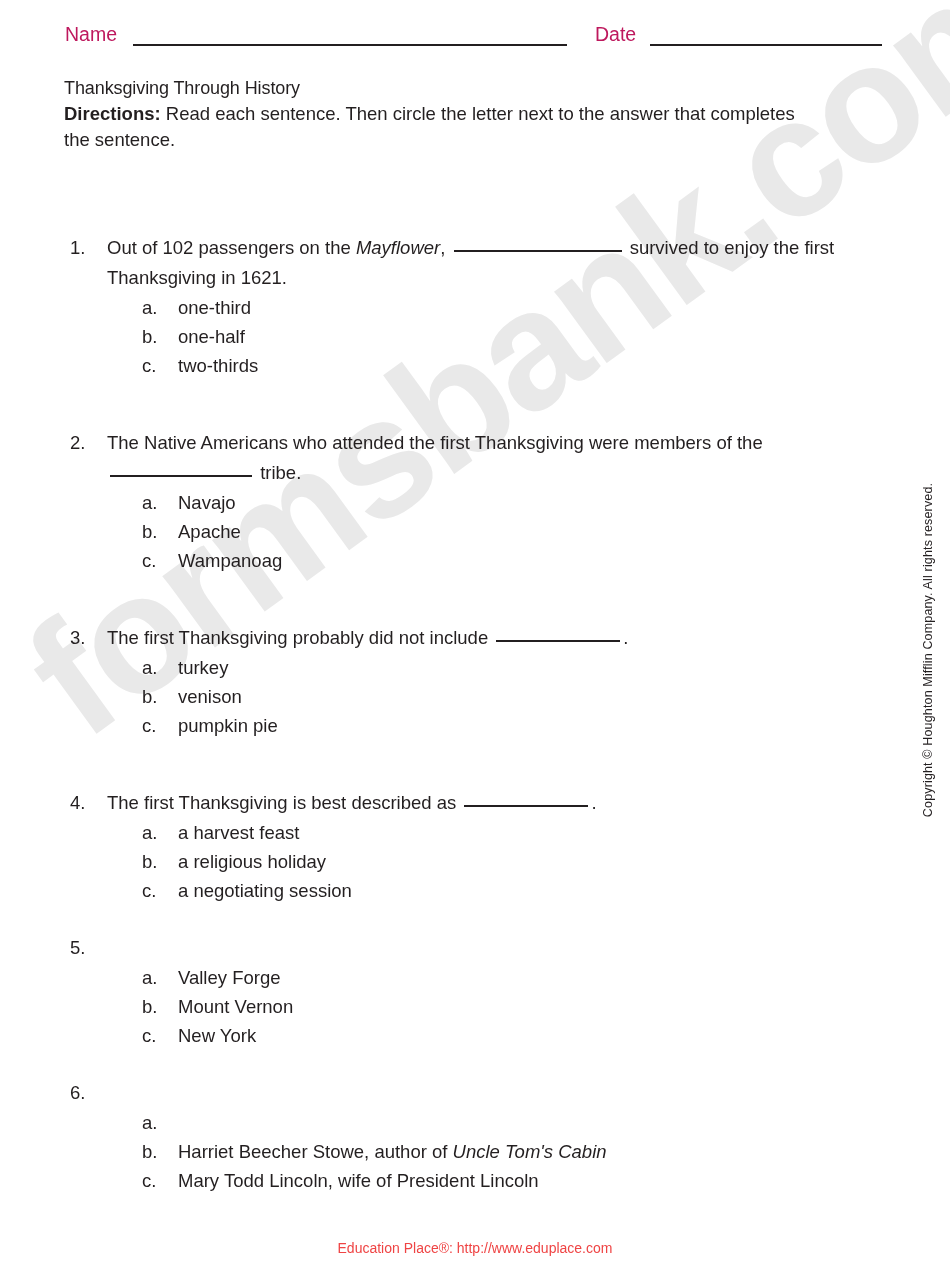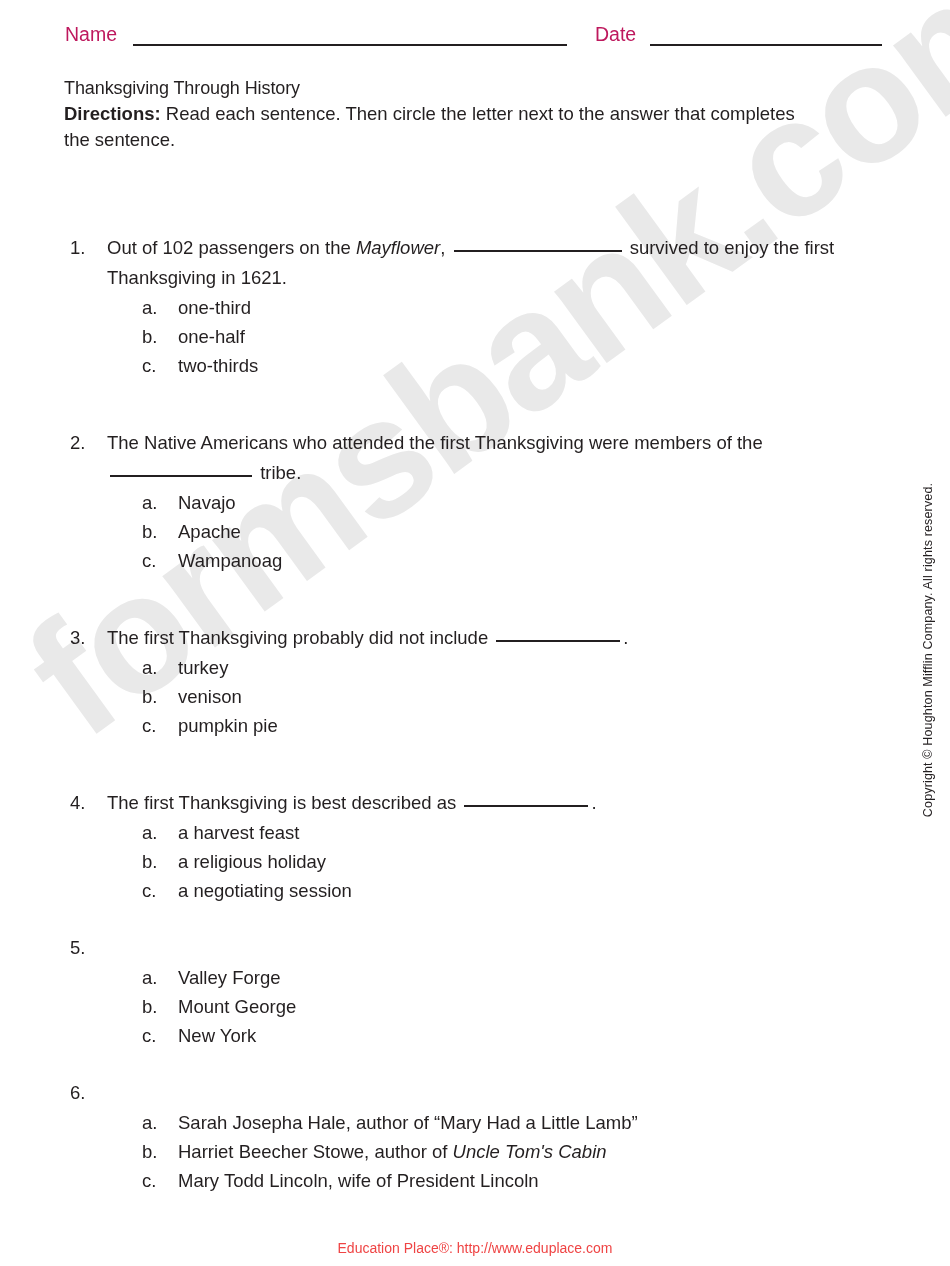--- a/index.html
+++ b/index.html
@@ -249,30 +249,30 @@
             <li class="option"><span class="opt-letter">b.</span><span>a religious holiday</span></li>
             <li class="option"><span class="opt-letter">c.</span><span>a negotiating session</span></li>
           </ul>
         </div>
         <div class="question">
           <div class="q-head">
             <span class="q-num">5.</span>
           </div>
           <ul class="options">
             <li class="option"><span class="opt-letter">a.</span><span>Valley Forge</span></li>
-            <li class="option"><span class="opt-letter">b.</span><span>Mount George</span></li>
+            <li class="option"><span class="opt-letter">b.</span><span>Mount Vernon</span></li>
             <li class="option"><span class="opt-letter">c.</span><span>New York</span></li>
           </ul>
         </div>
         <div class="question">
           <div class="q-head">
             <span class="q-num">6.</span>
           </div>
           <ul class="options">
-            <li class="option"><span class="opt-letter">a.</span><span>Sarah Josepha Hale, author of “Mary Had a Little Lamb”</span></li>
+            <li class="option"><span class="opt-letter">a.</span></li>
             <li class="option"><span class="opt-letter">b.</span><span>Harriet Beecher Stowe, author of </span><i>Uncle Tom's Cabin</i></li>
             <li class="option"><span class="opt-letter">c.</span><span>Mary Todd Lincoln, wife of President Lincoln</span></li>
           </ul>
         </div>
       </div>
 
     <div id="copyrightWrap">
       <div id="copyrightText">Copyright © Houghton Mifflin Company. All rights reserved.</div>
     </div>
 

